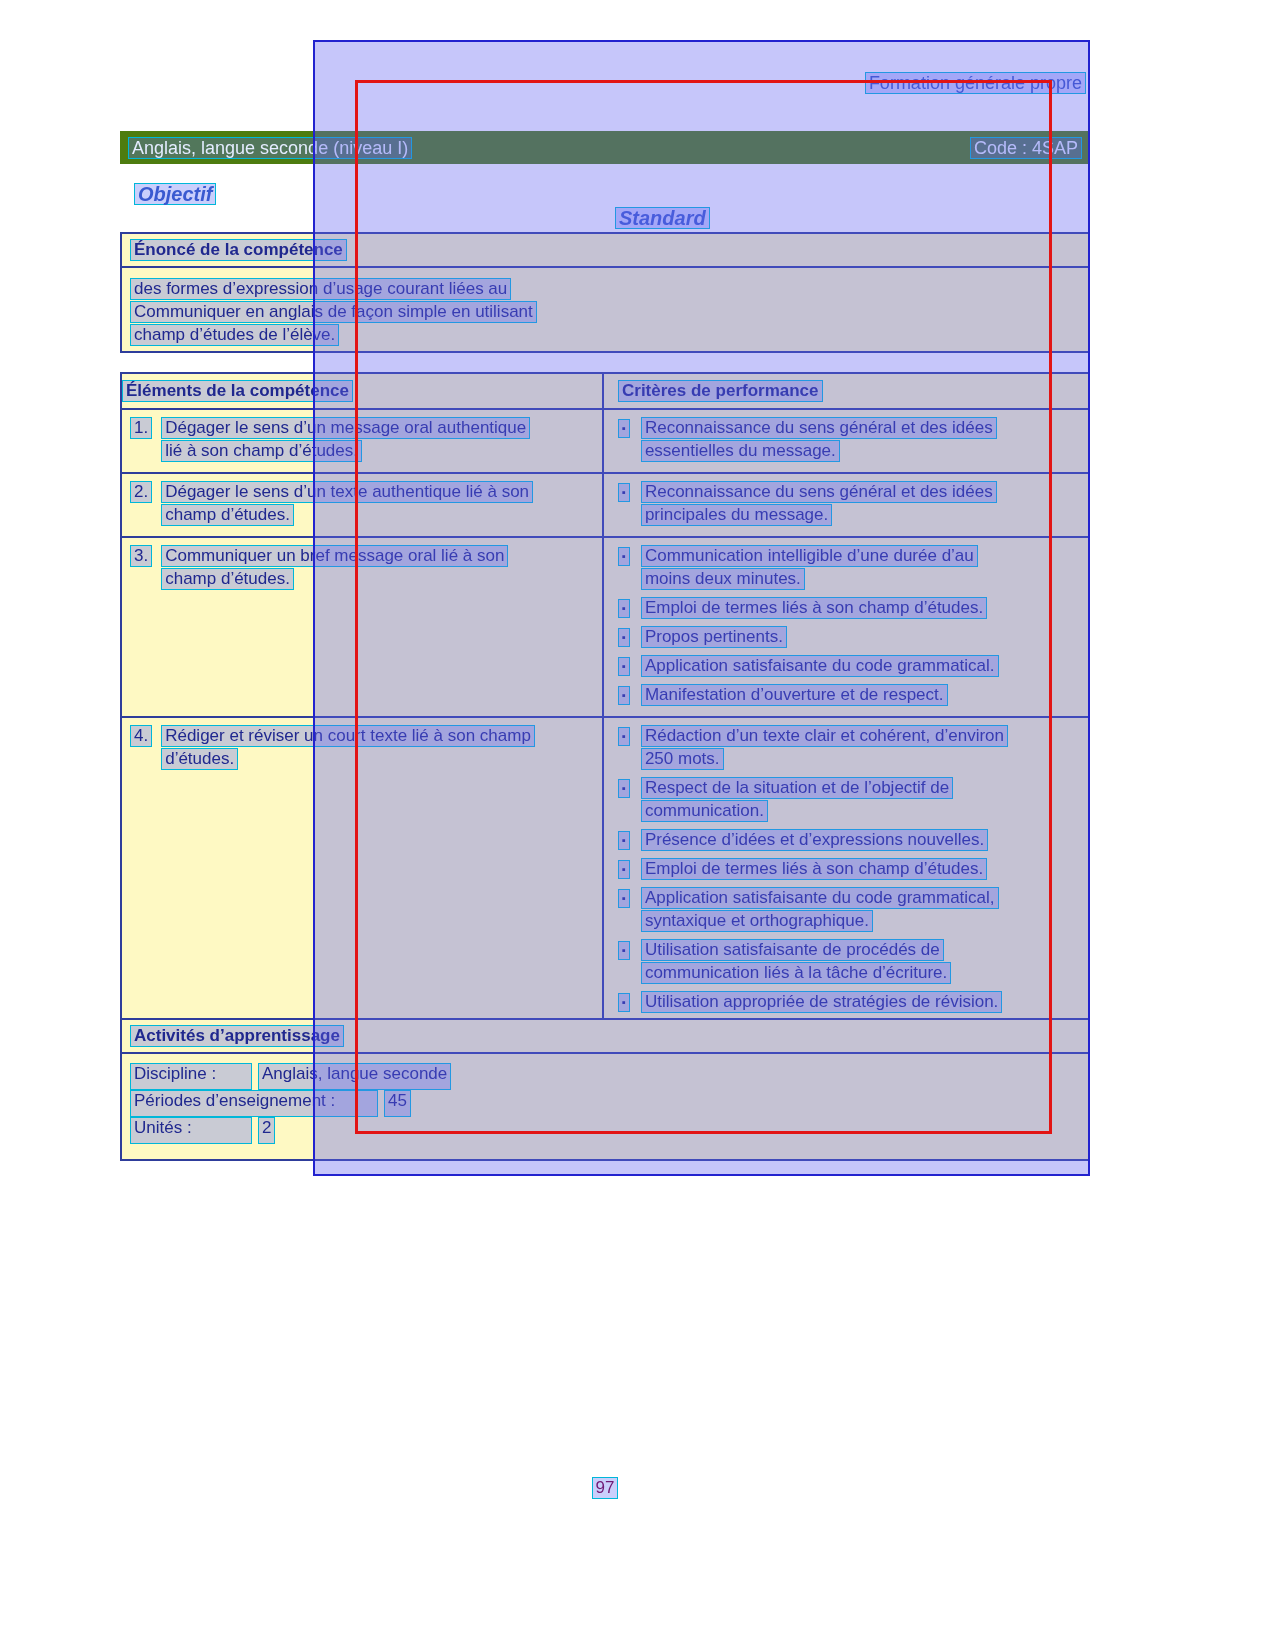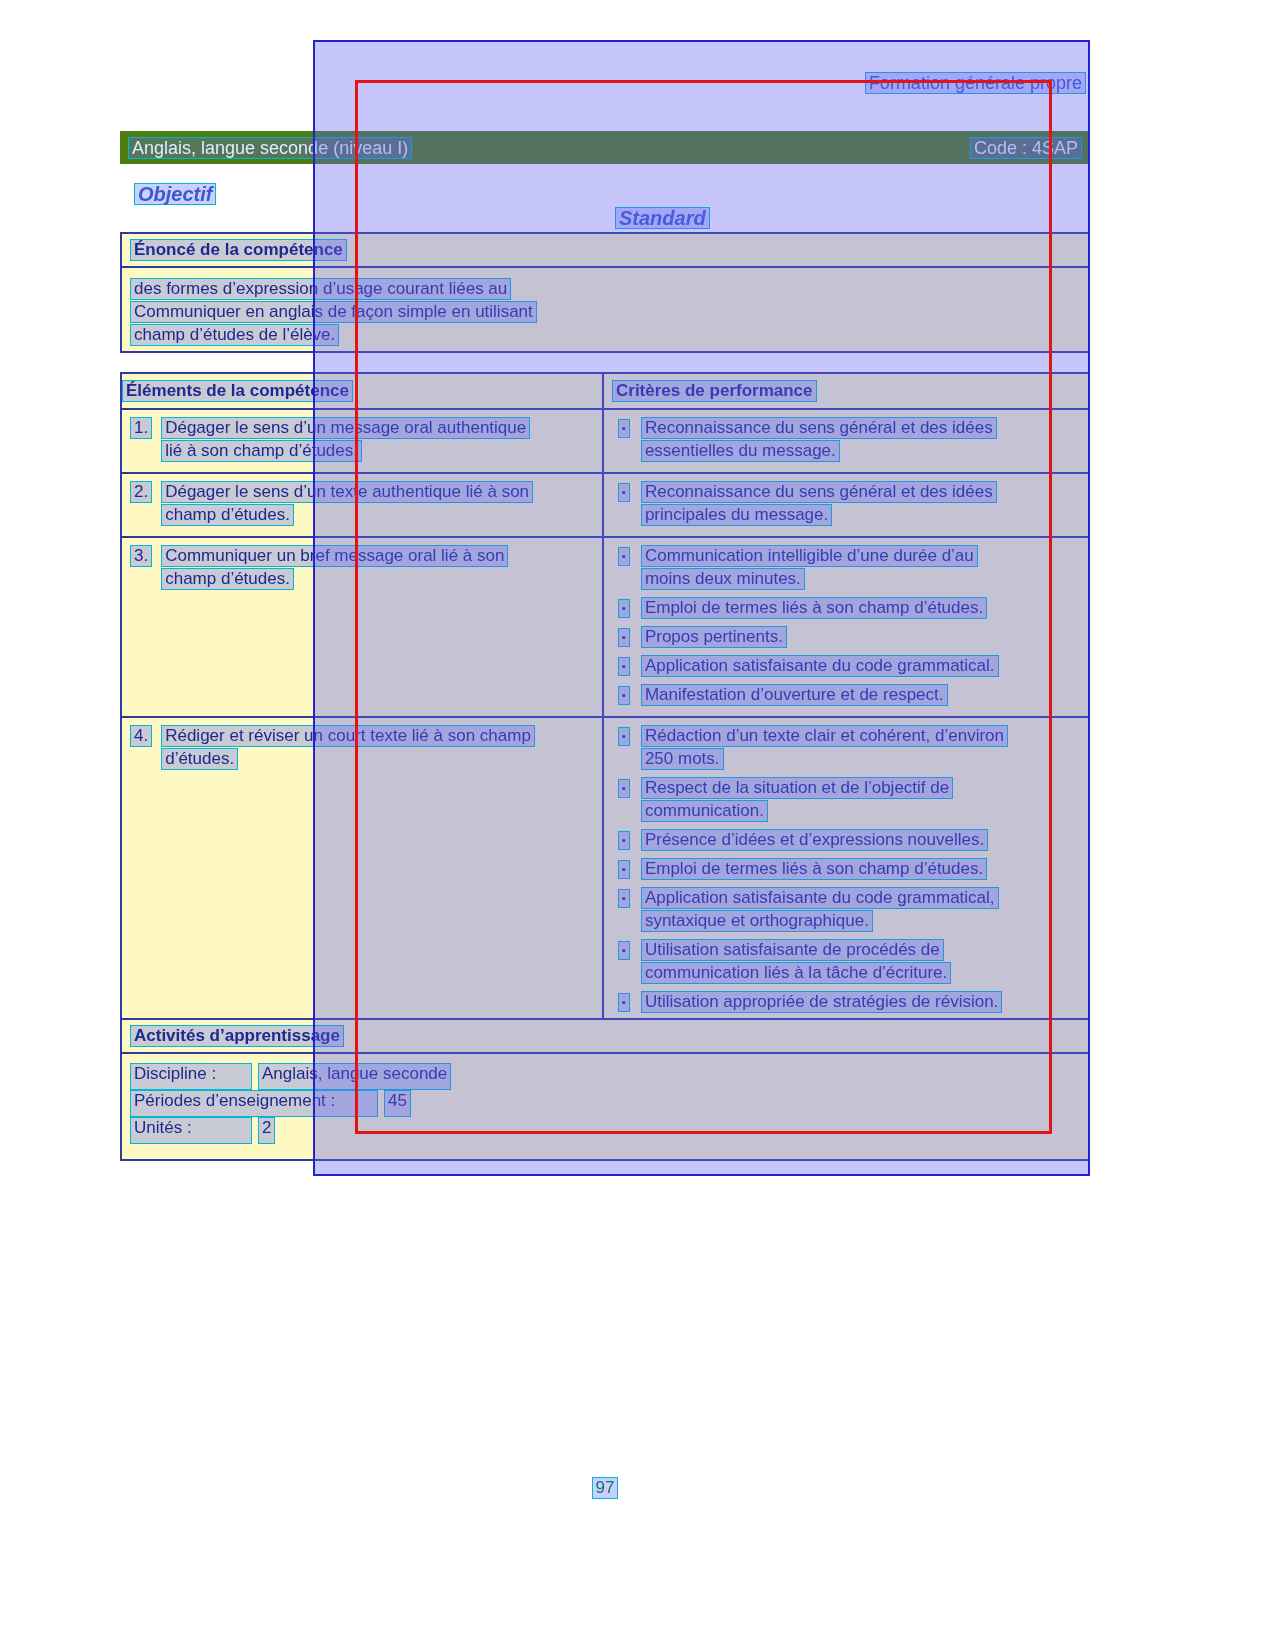--- a/index.html
+++ b/index.html
@@ -66,21 +66,21 @@
     font-weight: bold;
   }
   .box-body { padding: 10px 8px; }
   .line { height: 23px; }
 
   .enonce { top: 232px; height: 121px; }
 
   .elements { top: 372px; }
   .el-head { display: flex; border-bottom: 2px solid #2e3d9b; height: 36px; align-items: center; font-weight: bold; }
   .el-head .cl { width: 482px; padding-left: 0; border-right: 2px solid #2e3d9b; height: 100%; display: flex; align-items: center; }
-  .el-head .cr { flex: 1; padding-left: 8px; }
+  .el-head .cr { flex: 1; padding-left: 14px; }
   .el-row { display: flex; border-bottom: 2px solid #2e3d9b; }
   .el-row:last-child { border-bottom: none; }
   .el-row .cl { width: 482px; border-right: 2px solid #2e3d9b; padding: 7px 8px 9px 8px; }
   .el-row .cr { flex: 1; padding: 7px 8px 9px 14px; }
   .numrow { display: flex; }
   .num { margin-right: 9px; align-self: flex-start; }
   .crit { display: flex; margin-bottom: 6px; }
   .crit:last-child { margin-bottom: 0; }
   .bullet {
     margin-right: 11px; margin-top: 2px;
@@ -92,21 +92,21 @@
   .activites .box-body { padding: 9px 8px; }
   .arow { height: 27px; display: flex; }
   .albl { margin-right: 6px; }
   .w1 { min-width: 122px; }
   .w2 { min-width: 248px; }
 
   .pagenum {
     position: absolute;
     top: 1477px; left: 120px; width: 970px;
     text-align: center;
-    color: #0f766e;
+    color: #701a75;
   }
 
   
   .overlay-blue {
     position: absolute;
     left: 313px; top: 40px; width: 777px; height: 1136px;
     background: rgba(97, 97, 240, 0.36);
     border: 2px solid #2222cf;
     z-index: 50;
     pointer-events: none;

